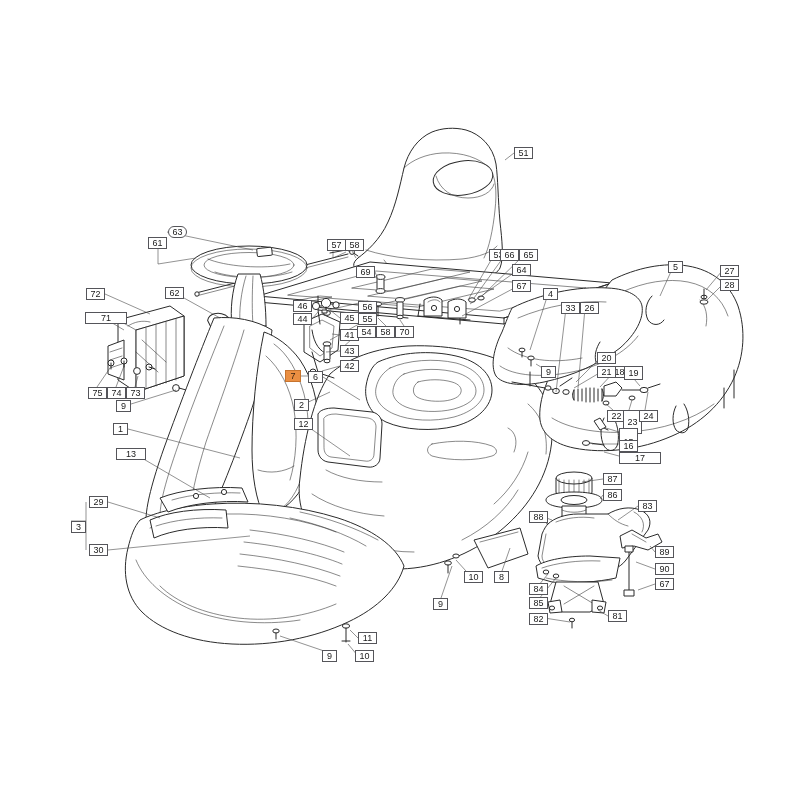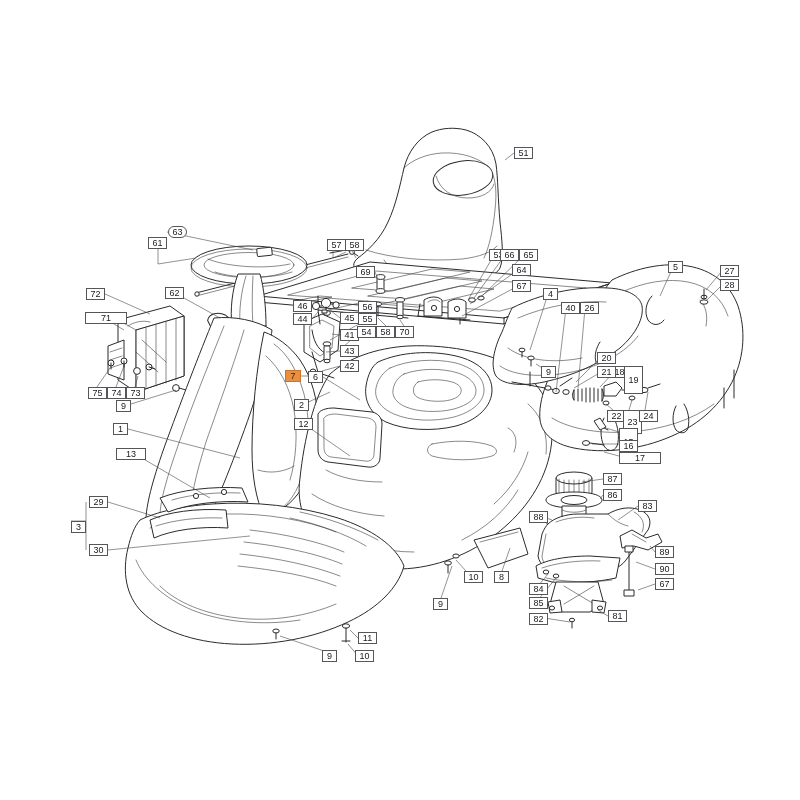--- a/index.html
+++ b/index.html
@@ -586,21 +586,21 @@
       <div class="callout" style="left: 512px; top: 264px; width: 19px; height: 12px;">
         <span>64</span>
       </div>
       <div class="callout" style="left: 512px; top: 280px; width: 19px; height: 12px;">
         <span>67</span>
       </div>
       <div class="callout" style="left: 543px; top: 288px; width: 15px; height: 12px;">
         <span>4</span>
       </div>
       <div class="callout" style="left: 561px; top: 302px; width: 19px; height: 12px;">
-        <span>40</span>
+        <span>33</span>
       </div>
       <div class="callout" style="left: 580px; top: 302px; width: 19px; height: 12px;">
         <span>26</span>
       </div>
       <div class="callout" style="left: 668px; top: 261px; width: 15px; height: 12px;">
         <span>5</span>
       </div>
       <div class="callout" style="left: 720px; top: 265px; width: 19px; height: 12px;">
         <span>27</span>
       </div>
@@ -612,21 +612,21 @@
       </div>
       <div class="callout" style="left: 541px; top: 366px; width: 15px; height: 12px;">
         <span>9</span>
       </div>
       <div class="callout" style="left: 610px; top: 366px; width: 19px; height: 12px;">
         <span>18</span>
       </div>
       <div class="callout" style="left: 597px; top: 366px; width: 19px; height: 12px;">
         <span>21</span>
       </div>
-      <div class="callout" style="left: 624px; top: 366px; width: 19px; height: 28px;">
+      <div class="callout" style="left: 624px; top: 366px; width: 19px; height: 14px;">
         <span>19</span>
       </div>
       <div class="callout" style="left: 607px; top: 410px; width: 19px; height: 12px;">
         <span>22</span>
       </div>
       <div class="callout" style="left: 623px; top: 410px; width: 19px; height: 24px;">
         <span>23</span>
       </div>
       <div class="callout" style="left: 639px; top: 410px; width: 19px; height: 12px;">
         <span>24</span>

